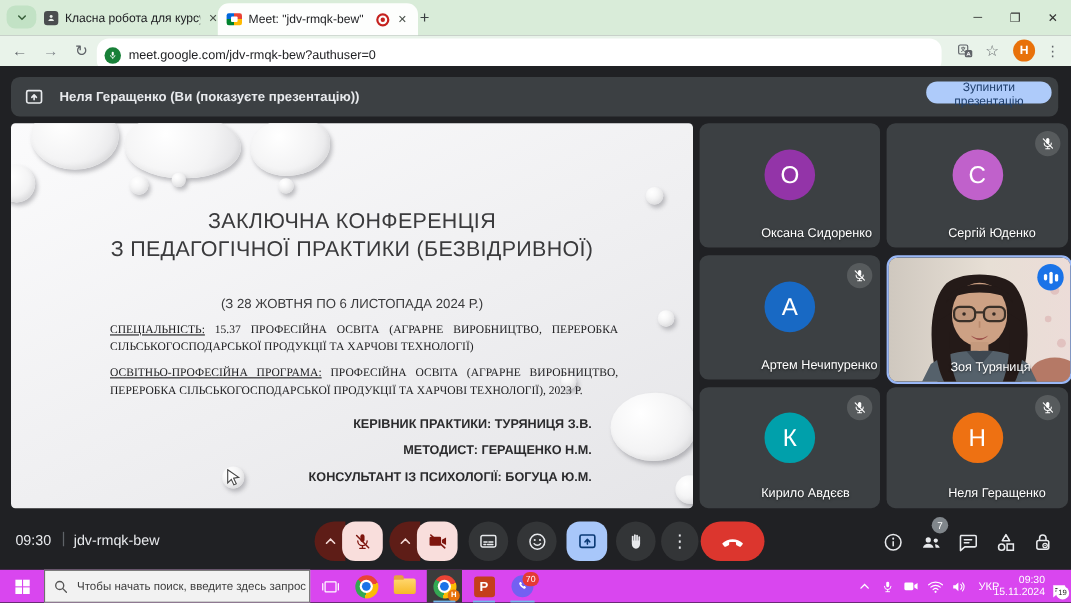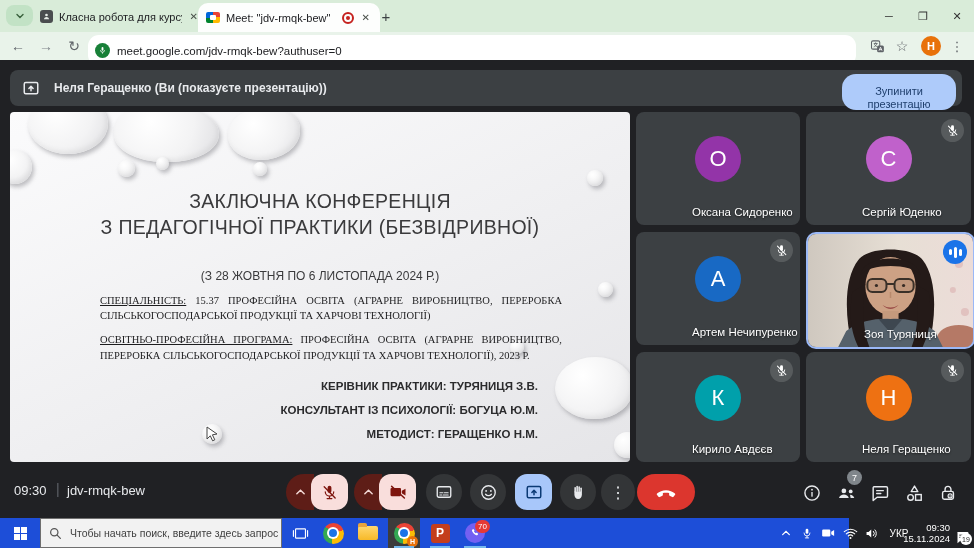--- a/index.html
+++ b/index.html
@@ -41,23 +41,23 @@
   .tool-right{position:absolute;top:0;height:28px;display:flex;align-items:center;justify-content:center;}
   .avatar-chip{width:20px;height:20px;border-radius:50%;background:#e8710a;color:#fff;
     font-size:11px;font-weight:bold;display:flex;align-items:center;justify-content:center;}
 
   
   .meet{position:absolute;top:60px;left:0;width:974px;height:458px;background:#202124;}
   .banner{position:absolute;left:10px;right:12px;top:10px;height:36px;background:#3c4043;
     border-radius:8px;display:flex;align-items:center;}
   .banner-ic{margin-left:12px;color:#e8eaed;}
   .banner-text{margin-left:14px;color:#e8eaed;font-size:12px;font-weight:600;}
-  .stop-btn{position:absolute;right:6px;top:4px;width:114px;height:36px;border-radius:14px;
+  .stop-btn{position:absolute;right:6px;top:4px;width:114px;height:20px;border-radius:14px;
     background:#aecbfa;color:#20406e;font-size:11px;font-weight:500;line-height:1.12;
-    display:flex;flex-direction:column;align-items:center;justify-content:flex-end;}
+    display:flex;flex-direction:column;align-items:center;justify-content:flex-start;}
 
   
   .slide{position:absolute;left:10px;top:52px;width:620px;height:350px;border-radius:4px;
     background:linear-gradient(155deg,#fbfbfc 0%,#efeff1 55%,#e5e5e8 100%);overflow:hidden;}
   .drop{position:absolute;border-radius:50%;
     background:radial-gradient(circle at 35% 30%,#ffffff 0%,#f3f3f4 55%,#dddde0 100%);
     box-shadow:2px 3px 4px rgba(115,115,122,.45), inset -2px -3px 5px rgba(0,0,0,.05);}
   .s-title{position:absolute;top:76px;left:0;right:0;text-align:center;font-size:19.5px;
     color:#3a3a3c;letter-spacing:.3px;line-height:1.35;}
   .s-date{position:absolute;top:157px;left:0;right:0;text-align:center;font-size:12px;color:#3a3a3c;}
@@ -97,21 +97,21 @@
   .present-btn{position:absolute;top:6px;left:515px;width:37px;height:36px;border-radius:12px;
     background:#a8c7fa;color:#0b3a75;display:flex;align-items:center;justify-content:center;}
   .end-btn{position:absolute;top:6px;left:637px;width:58px;height:36px;border-radius:18px;
     background:#dc362e;color:#fff;display:flex;align-items:center;justify-content:center;}
   .ric{position:absolute;top:13px;width:24px;height:24px;display:flex;align-items:center;
     justify-content:center;color:#e8eaed;}
   .badge7{position:absolute;left:847px;top:2px;width:15px;height:15px;border-radius:50%;
     background:#80868b;color:#fff;font-size:9px;display:flex;align-items:center;justify-content:center;}
 
   
-  .taskbar{position:absolute;top:518px;left:0;width:849px;height:30px;background:#1d4ed8;}
+  .taskbar{position:absolute;top:518px;left:0;width:974px;height:30px;background:#d946ef;}
   .tb{position:absolute;top:0;height:30px;display:flex;align-items:center;justify-content:center;}
   .start{left:0;width:40px;}
   .win-logo{display:grid;grid-template-columns:6px 6px;grid-template-rows:6px 6px;gap:1px;}
   .win-logo i{background:#fff;display:block;}
   .search{left:40px;width:242px;background:#f2f2f2;border:1px solid #6f6f6f;box-sizing:border-box;
     justify-content:flex-start;padding-left:8px;gap:8px;}
   .search-text{font-size:10.5px;color:#3f3f3f;white-space:nowrap;overflow:hidden;}
   .chrome{width:21px;height:21px;border-radius:50%;position:relative;
     background:conic-gradient(from -50deg,#ea4335 0 33.3%,#fbbc05 0 66.6%,#34a853 0);}
   .chrome::before{content:"";position:absolute;left:4.5px;top:4.5px;width:12px;height:12px;
@@ -243,22 +243,22 @@
         <div>ЗАКЛЮЧНА КОНФЕРЕНЦІЯ</div>
         <div>З ПЕДАГОГІЧНОЇ ПРАКТИКИ (БЕЗВІДРИВНОЇ)</div>
       </div>
       <div class="s-date">(З 28 ЖОВТНЯ ПО 6 ЛИСТОПАДА 2024 Р.)</div>
       <div class="s-body">
         <p><span class="lbl">СПЕЦІАЛЬНІСТЬ:</span><span> 15.37 ПРОФЕСІЙНА ОСВІТА (АГРАРНЕ ВИРОБНИЦТВО, ПЕРЕРОБКА СІЛЬСЬКОГОСПОДАРСЬКОЇ ПРОДУКЦІЇ ТА ХАРЧОВІ ТЕХНОЛОГІЇ)</span></p>
         <p><span class="lbl">ОСВІТНЬО-ПРОФЕСІЙНА ПРОГРАМА:</span><span> ПРОФЕСІЙНА ОСВІТА (АГРАРНЕ ВИРОБНИЦТВО, ПЕРЕРОБКА СІЛЬСЬКОГОСПОДАРСЬКОЇ ПРОДУКЦІЇ ТА ХАРЧОВІ ТЕХНОЛОГІЇ), 2023 Р.</span></p>
       </div>
       <div class="s-sigs">
         <div>КЕРІВНИК ПРАКТИКИ: ТУРЯНИЦЯ З.В.</div>
+        <div>МЕТОДИСТ: ГЕРАЩЕНКО Н.М.</div>
         <div>КОНСУЛЬТАНТ ІЗ ПСИХОЛОГІЇ: БОГУЦА Ю.М.</div>
-        <div>МЕТОДИСТ: ГЕРАЩЕНКО Н.М.</div>
       </div>
       <svg class="cursor" width="13" height="16" viewBox="0 0 13 16">
         <path d="M1 1l10 7-4.6.8 2.4 5-2.2 1-2.3-5L1 13z" fill="#fff" stroke="#444" stroke-width="1"></path>
       </svg>
     </div>
 
     <div class="tile" style="left:636px;top:52px;width:164px;height:113px">
       <div class="avatar" style="background: rgb(147, 52, 168);">О</div>
       <div class="tile-name">Оксана Сидоренко</div>
     </div>

